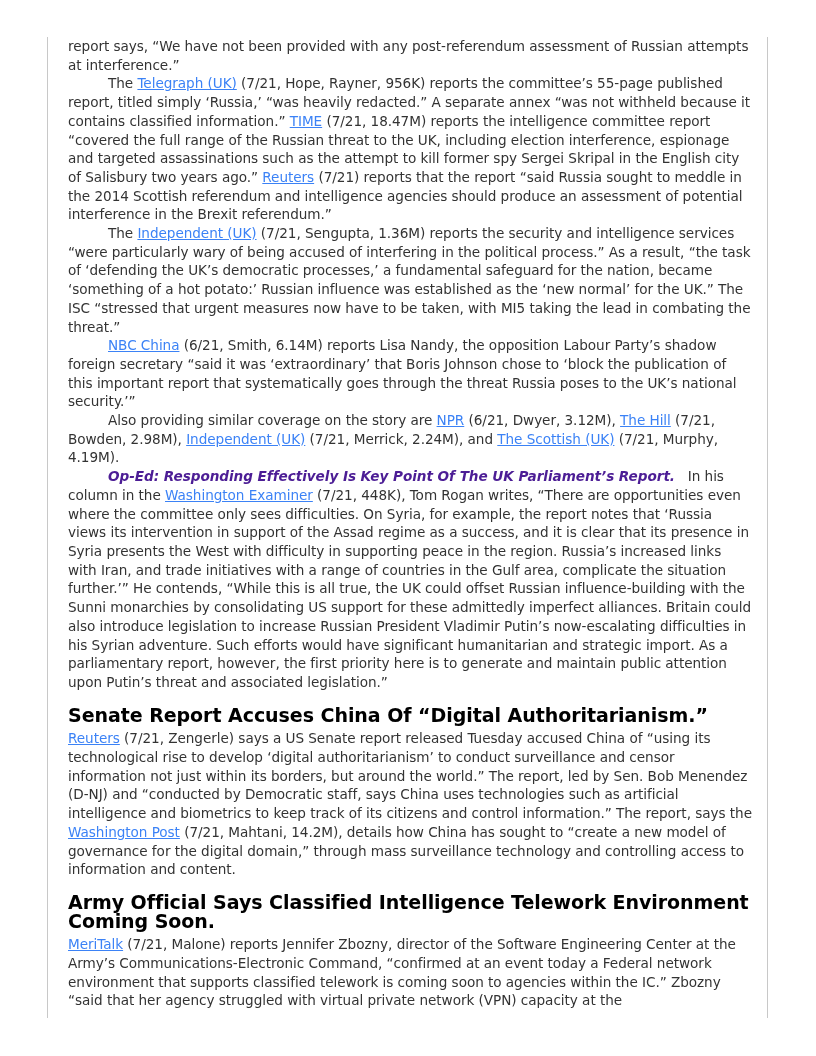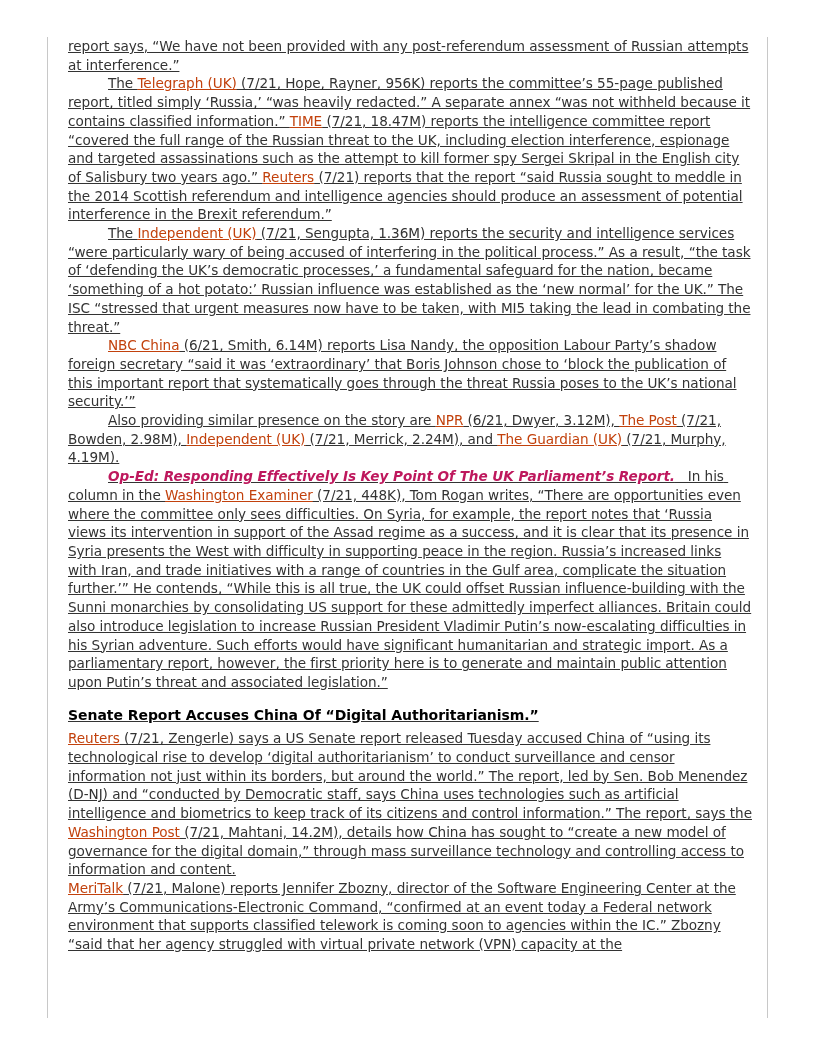--- a/index.html
+++ b/index.html
@@ -14,29 +14,28 @@
   }
   .content {
     position: absolute;
     left: 68px; top: 37px;
     width: 684px;
     font-family: "DejaVu Sans", sans-serif;
     font-size: 13.6px;
     line-height: 18.7px;
     color: #333333;
     letter-spacing: -0.05px;
-    text-decoration: underline;
   }
   p { margin: 0; }
   .indent { text-indent: 40px; }
-  a { color: #c2410c; text-decoration: underline; }
-  .oped-title { font-weight: bold; font-style: italic; color: #be185d; }
+  a { color: #3b82f6; text-decoration: underline; }
+  .oped-title { font-weight: bold; font-style: italic; color: #4c1d95; }
   h2 {
     font-family: "DejaVu Sans", sans-serif;
-    font-size: 14px;
+    font-size: 19px;
     font-weight: bold;
     color: #000000;
     margin: 14px 0 5px 0;
     line-height: 18.7px;
   }
 </style>
 </head>
 <body>
 
 <div class="page"></div>
@@ -44,22 +43,23 @@
 <div class="content">
 
   <p><span>report says, “We have not been provided with any post-referendum assessment of Russian attempts at interference.”</span></p>
 
   <p class="indent"><span>The </span><a href="#">Telegraph (UK)</a><span> (7/21, Hope, Rayner, 956K) reports the committee’s 55-page published report, titled simply ‘Russia,’ “was heavily redacted.” A separate annex “was not withheld because it contains classified information.” </span><a href="#">TIME</a><span> (7/21, 18.47M) reports the intelligence committee report “covered the full range of the Russian threat to the UK, including election interference, espionage and targeted assassinations such as the attempt to kill former spy Sergei Skripal in the English city of Salisbury two years ago.” </span><a href="#">Reuters</a><span> (7/21) reports that the report “said Russia sought to meddle in the 2014 Scottish referendum and intelligence agencies should produce an assessment of potential interference in the Brexit referendum.”</span></p>
 
   <p class="indent"><span>The </span><a href="#">Independent (UK)</a><span> (7/21, Sengupta, 1.36M) reports the security and intelligence services “were particularly wary of being accused of interfering in the political process.” As a result, “the task of ‘defending the UK’s democratic processes,’ a fundamental safeguard for the nation, became ‘something of a hot potato:’ Russian influence was established as the ‘new normal’ for the UK.” The ISC “stressed that urgent measures now have to be taken, with MI5 taking the lead in combating the threat.”</span></p>
 
   <p class="indent"><a href="#">NBC China</a><span> (6/21, Smith, 6.14M) reports Lisa Nandy, the opposition Labour Party’s shadow foreign secretary “said it was ‘extraordinary’ that Boris Johnson chose to ‘block the publication of this important report that systematically goes through the threat Russia poses to the UK’s national security.’”</span></p>
 
-  <p class="indent"><span>Also providing similar presence on the story are </span><a href="#">NPR</a><span> (6/21, Dwyer, 3.12M), </span><a href="#">The Post</a><span> (7/21, Bowden, 2.98M), </span><a href="#">Independent (UK)</a><span> (7/21, Merrick, 2.24M), and </span><a href="#">The Guardian (UK)</a><span> (7/21, Murphy, 4.19M).</span></p>
+  <p class="indent"><span>Also providing similar coverage on the story are </span><a href="#">NPR</a><span> (6/21, Dwyer, 3.12M), </span><a href="#">The Hill</a><span> (7/21, Bowden, 2.98M), </span><a href="#">Independent (UK)</a><span> (7/21, Merrick, 2.24M), and </span><a href="#">The Scottish (UK)</a><span> (7/21, Murphy, 4.19M).</span></p>
 
   <p class="indent"><span class="oped-title">Op-Ed: Responding Effectively Is Key Point Of The UK Parliament’s Report.</span><span style="white-space:pre-wrap">   In his column in the </span><a href="#">Washington Examiner</a><span> (7/21, 448K), Tom Rogan writes, “There are opportunities even where the committee only sees difficulties. On Syria, for example, the report notes that ‘Russia views its intervention in support of the Assad regime as a success, and it is clear that its presence in Syria presents the West with difficulty in supporting peace in the region. Russia’s increased links with Iran, and trade initiatives with a range of countries in the Gulf area, complicate the situation further.’” He contends, “While this is all true, the UK could offset Russian influence-building with the Sunni monarchies by consolidating US support for these admittedly imperfect alliances. Britain could also introduce legislation to increase Russian President Vladimir Putin’s now-escalating difficulties in his Syrian adventure. Such efforts would have significant humanitarian and strategic import. As a parliamentary report, however, the first priority here is to generate and maintain public attention upon Putin’s threat and associated legislation.”</span></p>
 
   <h2>Senate Report Accuses China Of “Digital Authoritarianism.”</h2>
   <p><a href="#">Reuters</a><span> (7/21, Zengerle) says a US Senate report released Tuesday accused China of “using its technological rise to develop ‘digital authoritarianism’ to conduct surveillance and censor information not just within its borders, but around the world.” The report, led by Sen. Bob Menendez (D-NJ) and “conducted by Democratic staff, says China uses technologies such as artificial intelligence and biometrics to keep track of its citizens and control information.” The report, says the </span><a href="#">Washington Post</a><span> (7/21, Mahtani, 14.2M), details how China has sought to “create a new model of governance for the digital domain,” through mass surveillance technology and controlling access to information and content.</span></p>
 
+  <h2>Army Official Says Classified Intelligence Telework Environment Coming Soon.</h2>
   <p><a href="#">MeriTalk</a><span> (7/21, Malone) reports Jennifer Zbozny, director of the Software Engineering Center at the Army’s Communications-Electronic Command, “confirmed at an event today a Federal network environment that supports classified telework is coming soon to agencies within the IC.” Zbozny “said that her agency struggled with virtual private network (VPN) capacity at the</span></p>
 
 </div>
 
 </body></html>

